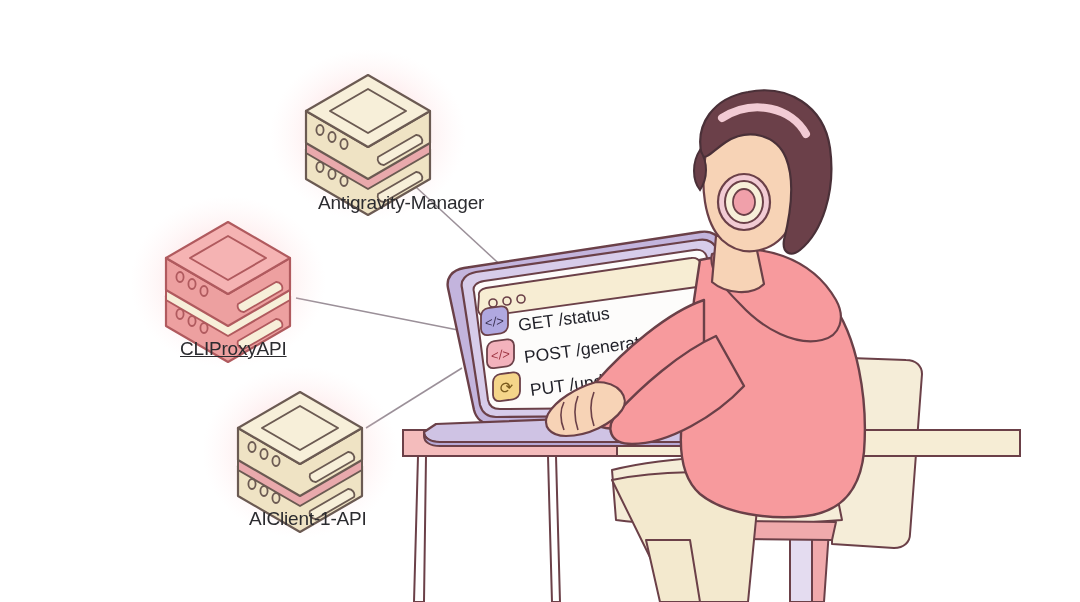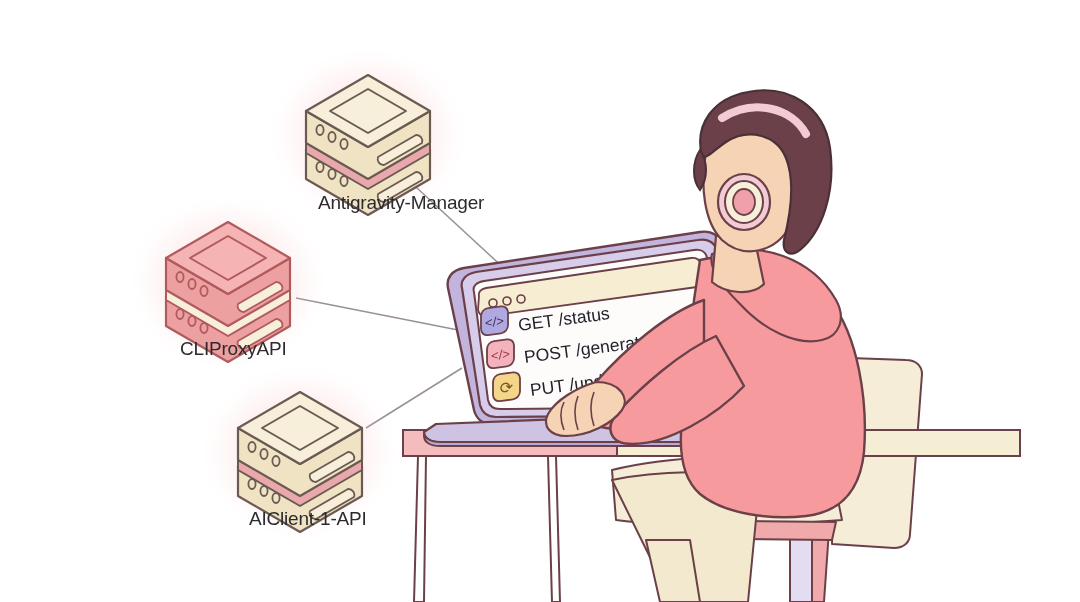--- a/index.html
+++ b/index.html
@@ -238,17 +238,17 @@
                C 588 436 612 424 622 410 C 630 398 620 382 596 382 Z" fill="#F7D3B6" stroke="#6b4048" stroke-width="2.2" stroke-linejoin="round"></path>
       <path d="M 564 402 C 560 410 560 420 564 430" fill="none" stroke="#6b4048" stroke-width="1.6"></path>
       <path d="M 578 396 C 574 406 574 418 578 430" fill="none" stroke="#6b4048" stroke-width="1.6"></path>
       <path d="M 594 392 C 590 402 590 414 594 426" fill="none" stroke="#6b4048" stroke-width="1.6"></path>
     </g>
 
   </svg>
 
   <div class="node-label" style="left:290px; top:192px;margin-left:28px;">Antigravity-Manager</div>
 
-  <div class="node-label" style="left:180px; top:338px;">CLIProxyAPI</div>
+  <div class="node-label" style="left:180px; top:338px;text-decoration:underline;">CLIProxyAPI</div>
 
   <div class="node-label" style="left:249px; top:508px;">AIClient-1-API</div>
 
 </div>
 
 </body></html>

